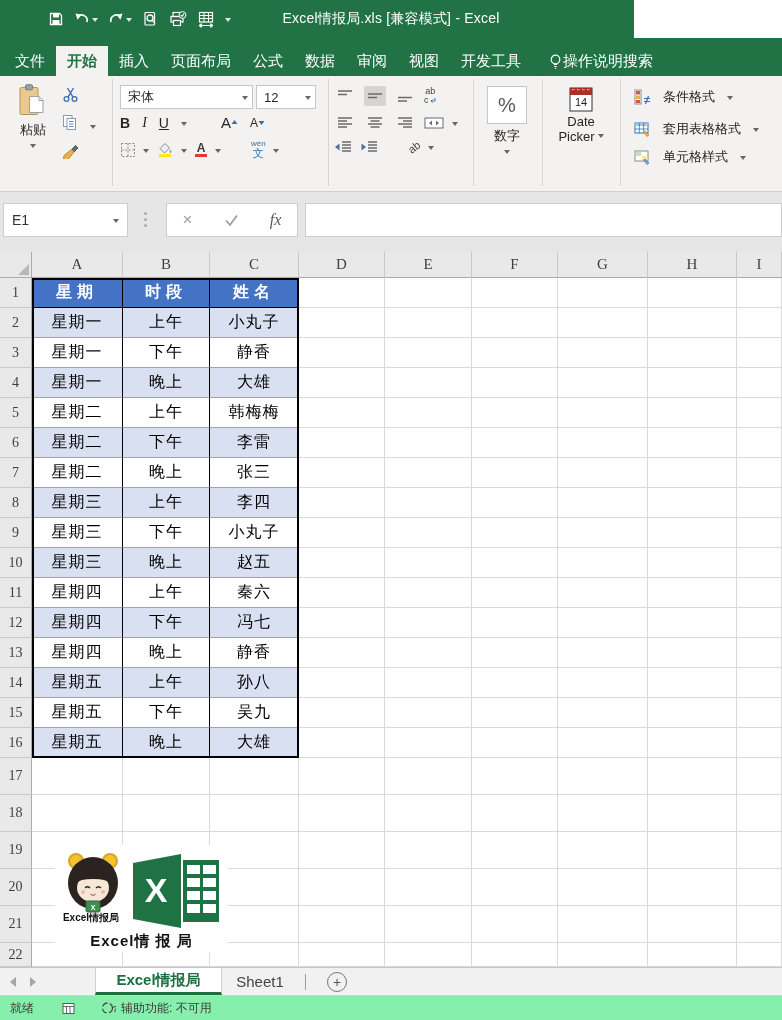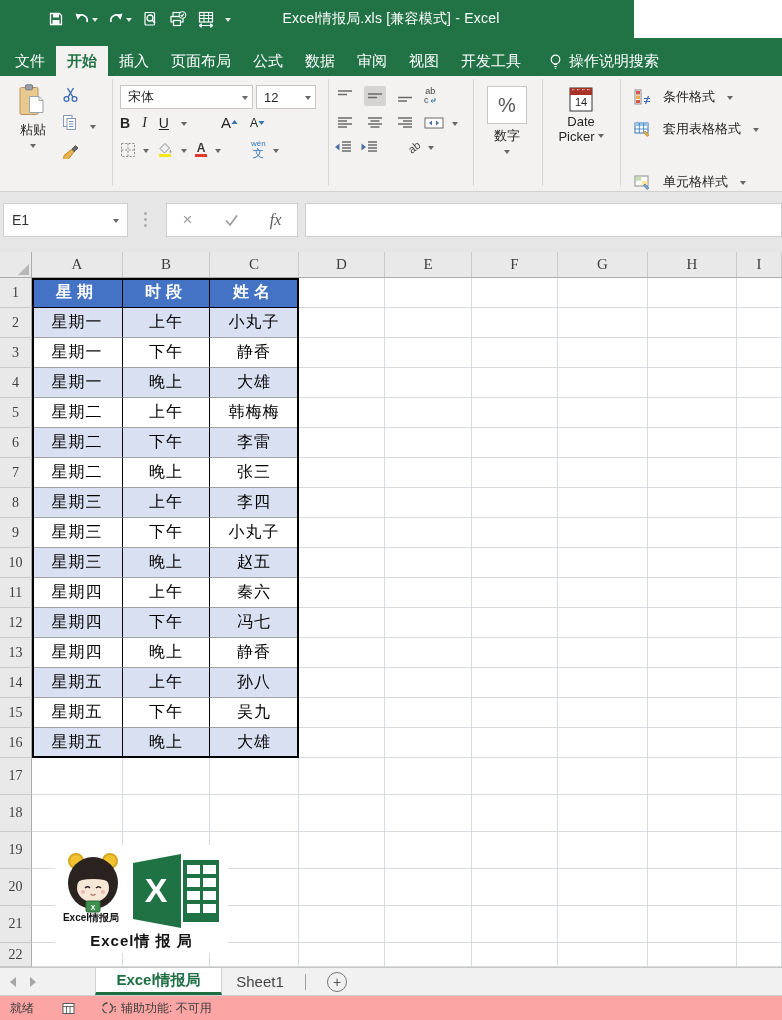--- a/index.html
+++ b/index.html
@@ -12,21 +12,21 @@
   .qat .ibtn { display:flex; align-items:center; gap:2px; cursor:default; }
   .title-text { position:absolute; left:0; top:0; width:782px; height:38px; display:flex; align-items:center; justify-content:center; color:#fff; font-size:14px; font-weight:400; letter-spacing:.2px; }
   .tri-down-w { width:0;height:0;border:3px solid transparent;border-top:4px solid #dfeae3; margin-top:4px;}
   .tri-down-g { width:0;height:0;border:3.5px solid transparent;border-top:4.5px solid #666; margin-top:5px;}
 
   
   .tabrow { position:absolute; left:0; top:38px; width:782px; height:38px; background:#217346; display:flex; align-items:flex-end; }
   .rtab { height:30px; display:flex; align-items:center; padding:0 11px; color:#fff; font-size:15px; cursor:pointer; }
   .rtab.file { margin-left:4px; }
   .rtab.active { background:#f3f2f1; color:#217346; font-weight:bold; }
-  .tellme { display:flex; align-items:center; gap:6px; margin-left:16px; height:30px; color:#fff; font-size:15px; }
+  .tellme { display:flex; align-items:center; gap:0; margin-left:16px; height:30px; color:#fff; font-size:15px; }
 
   
   .ribbon { position:absolute; left:0; top:76px; width:782px; height:116px; background:#f3f2f1; border-bottom:1px solid #d2d0ce; font-size:13px; color:#262626; }
   .gsep { position:absolute; top:3px; bottom:5px; width:1px; background:#d8d6d3; }
   .glabel { position:absolute; top:170px; height:18px; display:flex; align-items:center; justify-content:center; font-size:12px; color:#5c5c5c; }
   .launcher { position:absolute; top:172px; width:14px; height:14px; cursor:pointer; }
   .bigbtn { position:absolute; display:flex; flex-direction:column; align-items:center; cursor:pointer; }
   .bigbtn .blabel { font-size:13px; color:#262626; margin-top:3px; }
   .combo { position:absolute; height:24px; background:#fff; border:1px solid #c8c6c4; display:flex; align-items:center; padding:0 4px 0 7px; font-size:13px; cursor:pointer; }
   .combo .tri-down-g { margin-left:auto; }
@@ -73,21 +73,21 @@
   .navarrs { position:absolute; left:10px; top:0; height:28px; display:flex; align-items:center; gap:14px; }
   .tri-l { width:0;height:0;border:5px solid transparent;border-right:6px solid #a6a6a6;border-left:none;}
   .tri-r { width:0;height:0;border:5px solid transparent;border-left:6px solid #a6a6a6;border-right:none;}
   .stab { position:absolute; top:0; height:27px; display:flex; align-items:center; justify-content:center; font-size:15px; cursor:pointer; }
   .stab.active { left:95px; width:127px; background:#fff; color:#1e6e42; font-weight:bold; border-bottom:3px solid #1e6e42; border-left:1px solid #cfcfcf; border-right:1px solid #cfcfcf; }
   .stab.plain { left:222px; width:76px; color:#444; }
   .tabdiv { position:absolute; left:305px; top:6px; width:1px; height:16px; background:#9f9f9f; }
   .addsheet { position:absolute; left:327px; top:4px; width:20px; height:20px; border:1px solid #767676; border-radius:50%; display:flex; align-items:center; justify-content:center; color:#555; font-size:14px; line-height:1; cursor:pointer; }
 
   
-  .statusbar { position:absolute; left:0; top:995px; width:782px; height:25px; background:#fca5a5; border-top:1px solid #d0d0d0; display:flex; align-items:center; font-size:12px; color:#3b3b3b; }
+  .statusbar { position:absolute; left:0; top:995px; width:782px; height:25px; background:#86efac; border-top:1px solid #d0d0d0; display:flex; align-items:center; font-size:12px; color:#3b3b3b; }
   .statusbar .ready { margin-left:10px; }
   .sicon { margin-left:28px; display:flex; align-items:center; }
   .acc { margin-left:26px; display:flex; align-items:center; gap:5px; }
 </style>
 </head>
 <body>
 
 <div id="app">
 
   <div class="titlebar">
@@ -385,21 +385,21 @@
     <div class="styleitem" style="left:634px; top:44px;justify-content:center;">
       <svg width="17" height="16">
           <rect x="1" y="2" width="13" height="10" fill="#fff" stroke="#2e75b6"></rect>
           <rect x="1" y="2" width="13" height="3" fill="#9dc3e6"></rect>
           <path d="M1 8 h13 M5.3 2 v10 M9.6 2 v10" stroke="#2e75b6" stroke-width=".8"></path>
           <path d="M11 10 l4 4 -2 1.5 -3.5-4.5 z" fill="#e8b34b" stroke="#b9852d" stroke-width=".7"></path>
         </svg>
       <span>套用表格格式</span>
       <span class="tri-down-g"></span>
     </div>
-    <div class="styleitem" style="left:634px; top:72px;margin-top:25px;">
+    <div class="styleitem" style="left:634px; top:72px;">
       <svg width="17" height="16">
           <rect x="1" y="2" width="13" height="10" fill="#fff" stroke="#8a8a8a"></rect>
           <rect x="1.8" y="2.8" width="5.5" height="4" fill="#c6e0b4"></rect>
           <rect x="7.8" y="7" width="5.5" height="4.2" fill="#ffe699"></rect>
           <path d="M11 10 l4 4 -2 1.5 -3.5-4.5 z" fill="#7aa7d9" stroke="#4a78ad" stroke-width=".7"></path>
         </svg>
       <span>单元格样式</span>
       <span class="tri-down-g"></span>
     </div>
     <div class="glabel" style="left:630px;width:140px">样式</div>

